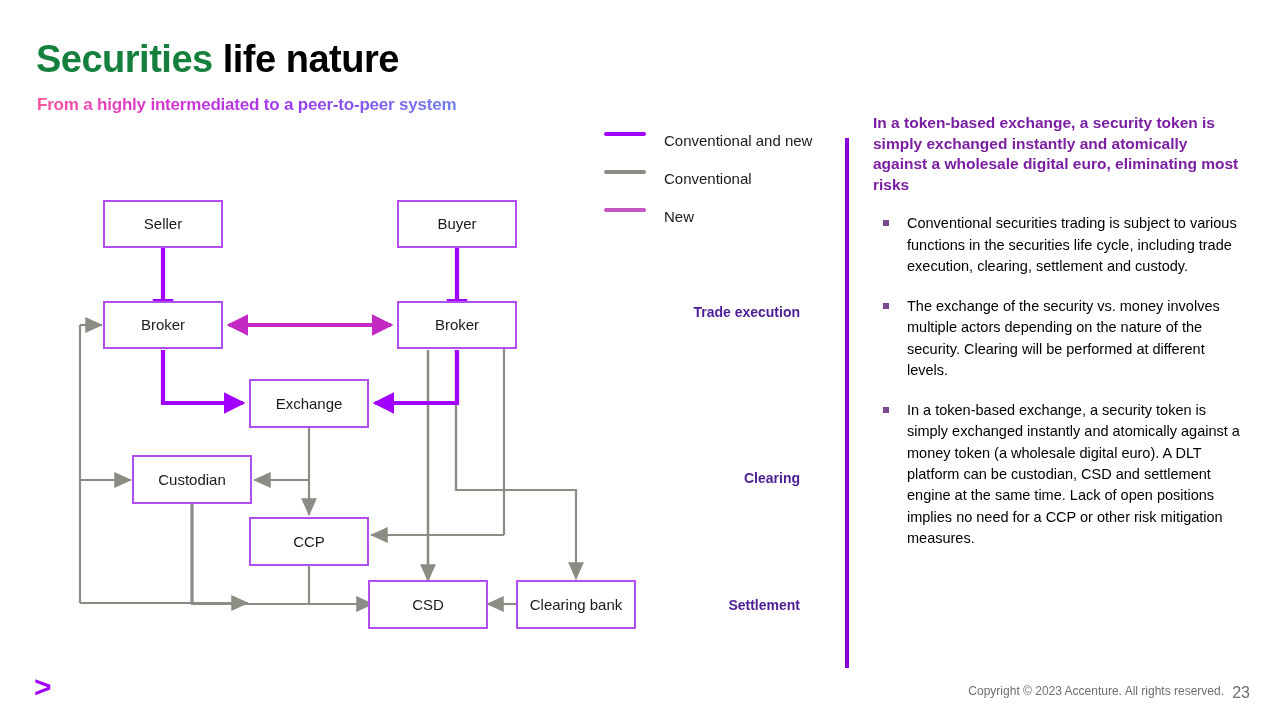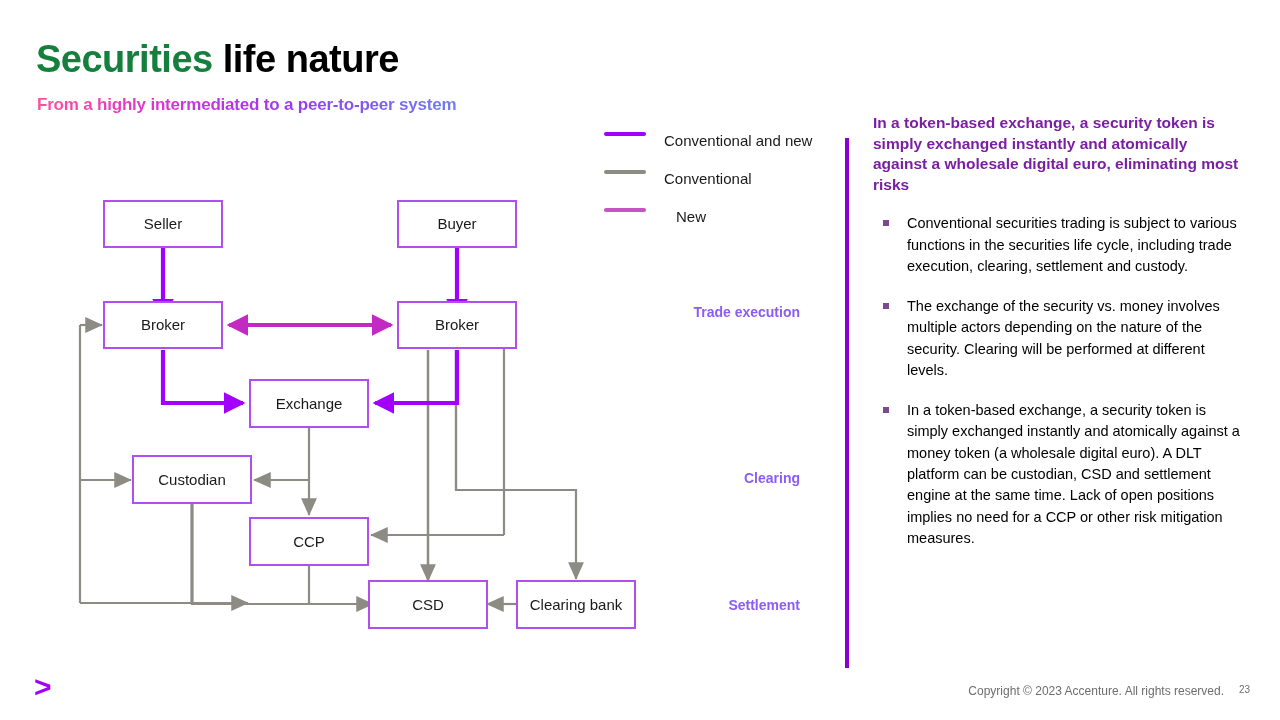--- a/index.html
+++ b/index.html
@@ -28,21 +28,21 @@
 
   
   .legend{position:absolute;left:604px;top:132px;width:240px;}
   .legend-row{display:flex;align-items:flex-start;height:38px;}
   .legend-swatch{width:42px;height:4px;border-radius:2px;flex:0 0 auto;}
   .legend-label{margin-left:18px;font-size:15px;color:#1a1a1a;white-space:nowrap;}
 
   
   .stage-label{
     position:absolute;width:200px;text-align:right;
-    font-size:14px;font-weight:700;color:#8b5cf6;white-space:nowrap;
+    font-size:14px;font-weight:700;color:#4c1d95;white-space:nowrap;
   }
   #stage-0{left:600px;top:304px;}
   #stage-1{left:600px;top:470px;}
   #stage-2{left:600px;top:597px;}
 
   
   .divider{
     position:absolute;left:845px;top:138px;
     width:4px;height:530px;background:#8a00d4;
   }
@@ -67,21 +67,21 @@
   .logo-mark{
     position:absolute;left:34px;top:672px;
     font-size:30px;font-weight:800;color:#a100ff;line-height:1;
   }
   .copyright{
     position:absolute;right:56px;top:684px;
     font-size:12px;color:#6e6e6e;white-space:nowrap;
   }
   .page-num{
     position:absolute;right:30px;top:684px;
-    font-size:10px;color:#6e6e6e;margin-left:42px;
+    font-size:16px;color:#6e6e6e;margin-left:42px;
   }
 
   
   #diagram{position:absolute;left:0;top:150px;}
   .node-box{fill:#ffffff;stroke:#b14ef0;stroke-width:2;}
   .node-text{font-family:"Liberation Sans","DejaVu Sans",sans-serif;font-size:15px;fill:#1a1a1a;text-anchor:middle;dominant-baseline:middle;}
   .ln-gray{stroke:#8c8c85;stroke-width:2.2;fill:none;}
   .ln-purple{stroke:#a100ff;stroke-width:4.2;fill:none;}
   .ln-magenta{stroke:#c32ac3;stroke-width:4.2;fill:none;}
 </style>
@@ -95,21 +95,21 @@
   <div class="legend-row">
     <span class="legend-swatch" style="background:#a100ff"></span>
     <span class="legend-label">Conventional and new</span>
   </div>
   <div class="legend-row">
     <span class="legend-swatch" style="background:#8c8c85"></span>
     <span class="legend-label">Conventional</span>
   </div>
   <div class="legend-row">
     <span class="legend-swatch" style="background:#c355c3"></span>
-    <span class="legend-label" style="margin-left:30px">New</span>
+    <span class="legend-label" style="margin-left:18px">New</span>
   </div>
 </div>
 
 <svg id="diagram" width="680" height="520" viewBox="0 0 680 520">
   <defs>
     <marker id="ah-gray" markerWidth="9" markerHeight="9" refX="7.6" refY="4.5" orient="auto">
       <path d="M0,0.9 L8,4.5 L0,8.1 Z" fill="#8c8c85"></path>
     </marker>
     <marker id="ah-purple" markerWidth="6" markerHeight="6" refX="4.6" refY="3" orient="auto">
       <path d="M0,0.4 L5.2,3 L0,5.6 Z" fill="#a100ff"></path>

